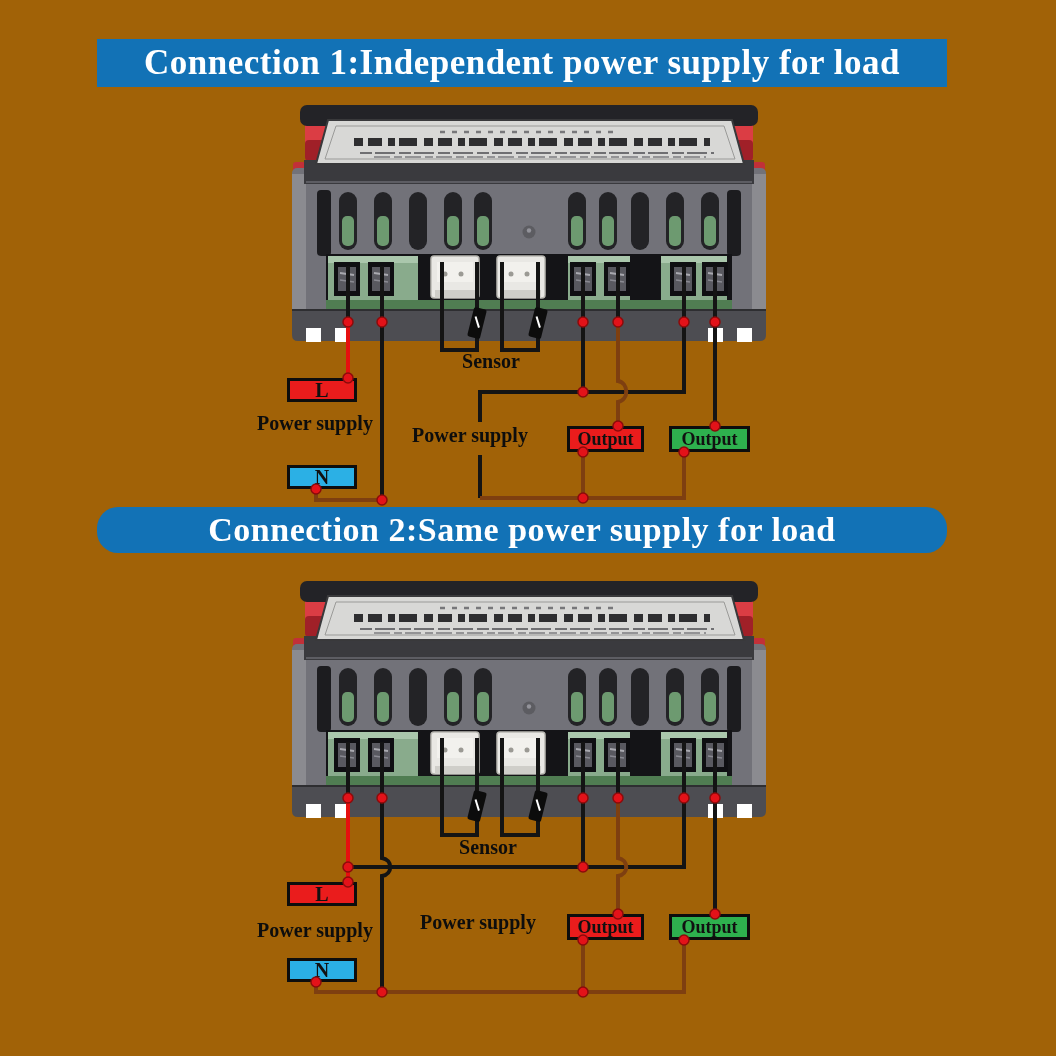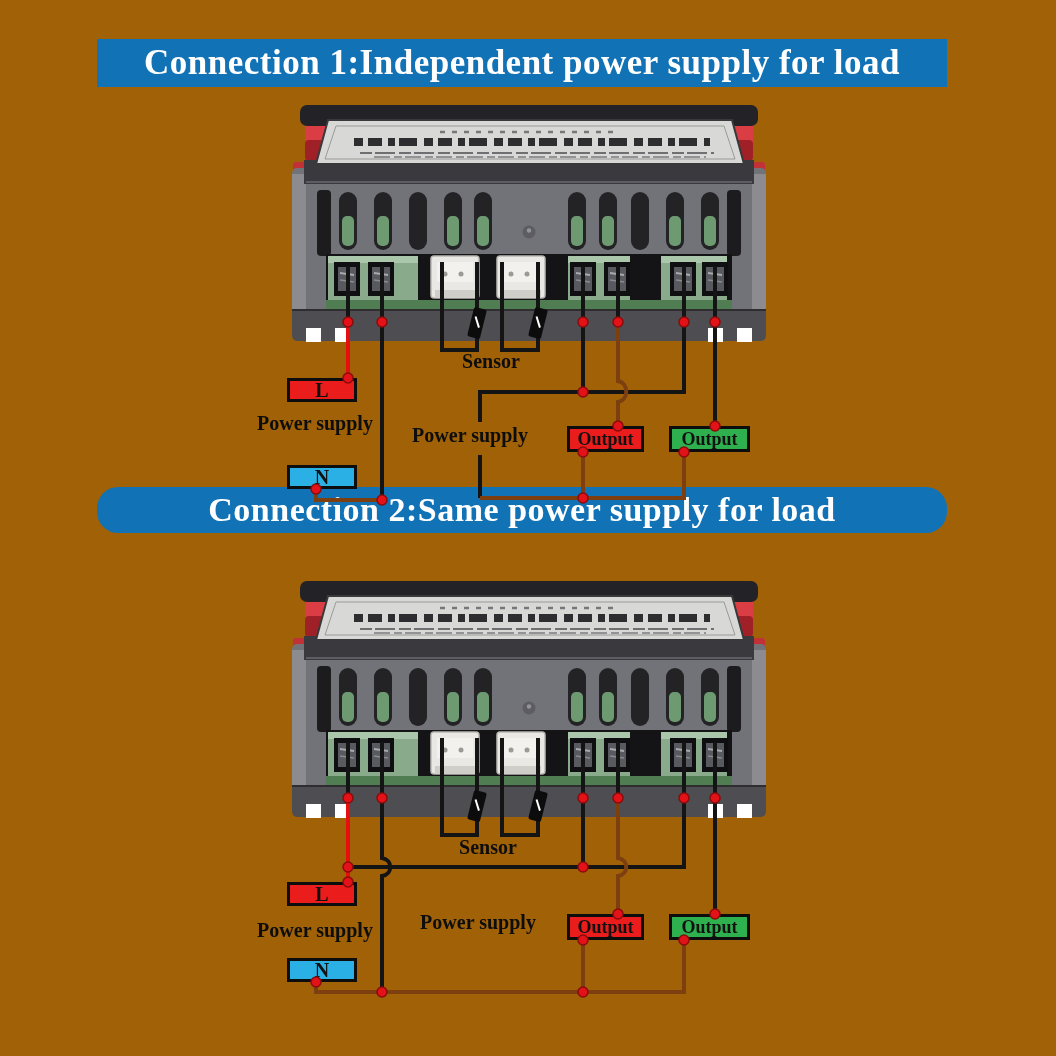--- a/index.html
+++ b/index.html
@@ -1,21 +1,21 @@
 <!DOCTYPE html>
 <html style="--header-bg: #1272b6; --box-red: #ea1c1c; --box-cyan: #2bb0e5; --box-green: #2eb04e; --wire-black: #141414; --wire-red: #e60f0f; --wire-brown: #7e3f10; --dot-fill: #e31219; --dot-ring: #8c0b0b; --text-dark: #111111;"><head>
 <meta charset="utf-8">
 <style>
   html,body{margin:0;padding:0;background:#fff;}
   #stage{position:relative;width:1056px;height:1056px;background:#a16207;overflow:hidden;
          font-family:"Liberation Serif","DejaVu Serif",serif;text-decoration:underline;}
   .hdr{position:absolute;left:97px;width:850px;background:var(--header-bg,#1272b6);
        color:#fff;text-align:center;font-weight:700;letter-spacing:.5px;}
   #hdr1{top:39px;height:48px;font-size:35px;line-height:48px;}
-  #hdr2{top:487px;height:46px;font-size:34px;line-height:46px;border-radius:21px;}
+  #hdr2{top:507px;height:46px;font-size:34px;line-height:46px;border-radius:21px;}
   .layer{position:absolute;left:0;top:0;width:1056px;height:1056px;}
   .tag{position:absolute;border:3px solid #0d0d0d;box-sizing:border-box;
        display:flex;align-items:center;justify-content:center;
        font-weight:700;color:var(--text-dark,#111);}
   .tag.red{background:var(--box-red,#ea1c1c);}
   .tag.cyan{background:var(--box-cyan,#2bb0e5);}
   .tag.green{background:var(--box-green,#2eb04e);}
   .ln{width:70px;height:24px;font-size:20px;}
   .out{width:77px;height:26px;font-size:18px;text-align:right;}
   .lbl{position:absolute;font-size:20px;font-weight:700;color:#0d0d0d;

